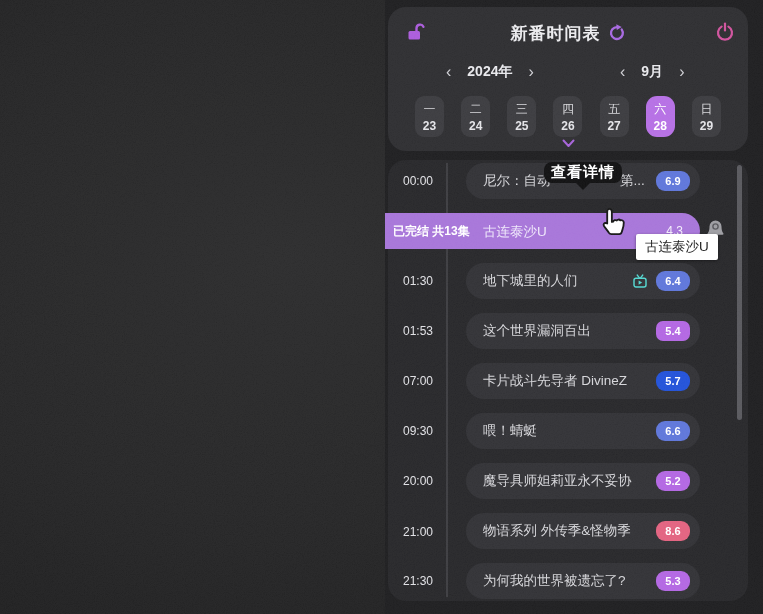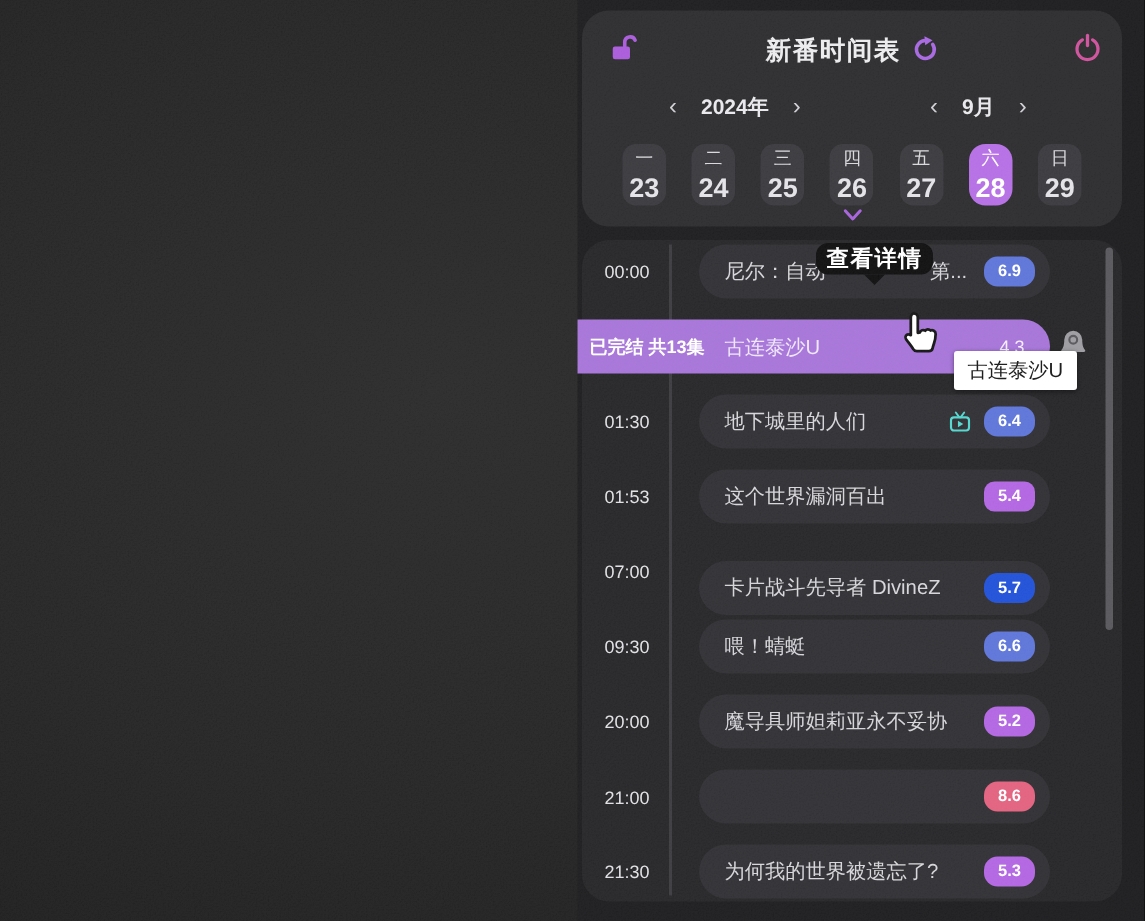--- a/index.html
+++ b/index.html
@@ -29,21 +29,21 @@
   .nav-arrow { color:#cfcfd4; font-size:16px; line-height:20px; cursor:pointer;
                background:none; border:none; font-family:inherit; padding:0 2px; }
   .nav-value { color:#e8e8ec; font-size:14px; font-weight:700; }
 
   .days-row { position:absolute; left:0; top:89px; width:100%; padding:0 27px;
               display:flex; justify-content:space-between; }
   .day-btn { width:29px; height:41px; border-radius:9px; background:#37373b;
              display:flex; flex-direction:column; align-items:center; justify-content:center;
              gap:1px; cursor:pointer; }
   .day-btn .wd { font-size:12px; color:#d8d8dc; }
-  .day-btn .dt { font-size:18px; font-weight:700; color:#e3e3e7; }
+  .day-btn .dt { font-size:12px; font-weight:700; color:#e3e3e7; }
   .day-btn.selected { background:#b46ce4; border-radius:11px; }
   .day-btn.selected .wd, .day-btn.selected .dt { color:#ffffff; }
   .chev-down { position:absolute; left:174px; top:132px; width:13px; height:9px; }
 
   
   .list-card { position:absolute; left:3px; top:160px; width:360px; height:441px;
                background:#222225; border-radius:18px; }
   .divider { position:absolute; left:58px; top:3px; width:2px; height:434px; background:#39393d; }
   .time-label { position:absolute; left:6px; width:48px; height:36px; display:flex;
                 align-items:center; justify-content:center; font-size:12px; color:#e0e0e4; }
@@ -182,36 +182,37 @@
             <polygon points="8.3,9.3 12.7,12 8.3,14.7" fill="#4fd6cf"></polygon>
           </svg>
           <span class="badge" style="background: rgb(91, 115, 217);">6.4</span>
         </div>
         <div class="time-label" style="top: 153px;">01:53</div>
         <div class="row-card" style="top: 153px;">
           <span class="row-title">这个世界漏洞百出</span>
           <span class="badge" style="background: rgb(177, 99, 226); border-radius: 7px;">5.4</span>
         </div>
         <div class="time-label" style="top: 203px;">07:00</div>
-        <div class="row-card" style="top: 214px; text-align: right;">
+        <div class="row-card" style="top: 203px; text-align: right;">
           <span class="row-title">卡片战斗先导者 DivineZ</span>
           <span class="badge" style="background: #1d4ed8;">5.7</span>
         </div>
         <div class="time-label" style="top: 253px;">09:30</div>
         <div class="row-card" style="top: 253px;">
           <span class="row-title">喂！蜻蜓</span>
           <span class="badge" style="background: rgb(91, 115, 217);">6.6</span>
         </div>
         <div class="time-label" style="top: 303px;">20:00</div>
         <div class="row-card" style="top: 303px;">
           <span class="row-title">魔导具师妲莉亚永不妥协</span>
           <span class="badge" style="background: rgb(177, 99, 226);">5.2</span>
         </div>
         <div class="time-label" style="top: 354px;">21:00</div>
         <div class="row-card" style="top: 353px;">
+          <span class="row-title">物语系列 外传季&amp;怪物季</span>
           <span class="badge" style="background: rgb(226, 95, 125);">8.6</span>
         </div>
         <div class="time-label" style="top: 403px;">21:30</div>
         <div class="row-card" style="top: 403px;">
           <span class="row-title">为何我的世界被遗忘了?</span>
           <span class="badge" style="background: rgb(177, 99, 226);">5.3</span>
         </div>
       </div>
 
     <div class="tip-black">查看详情</div>

